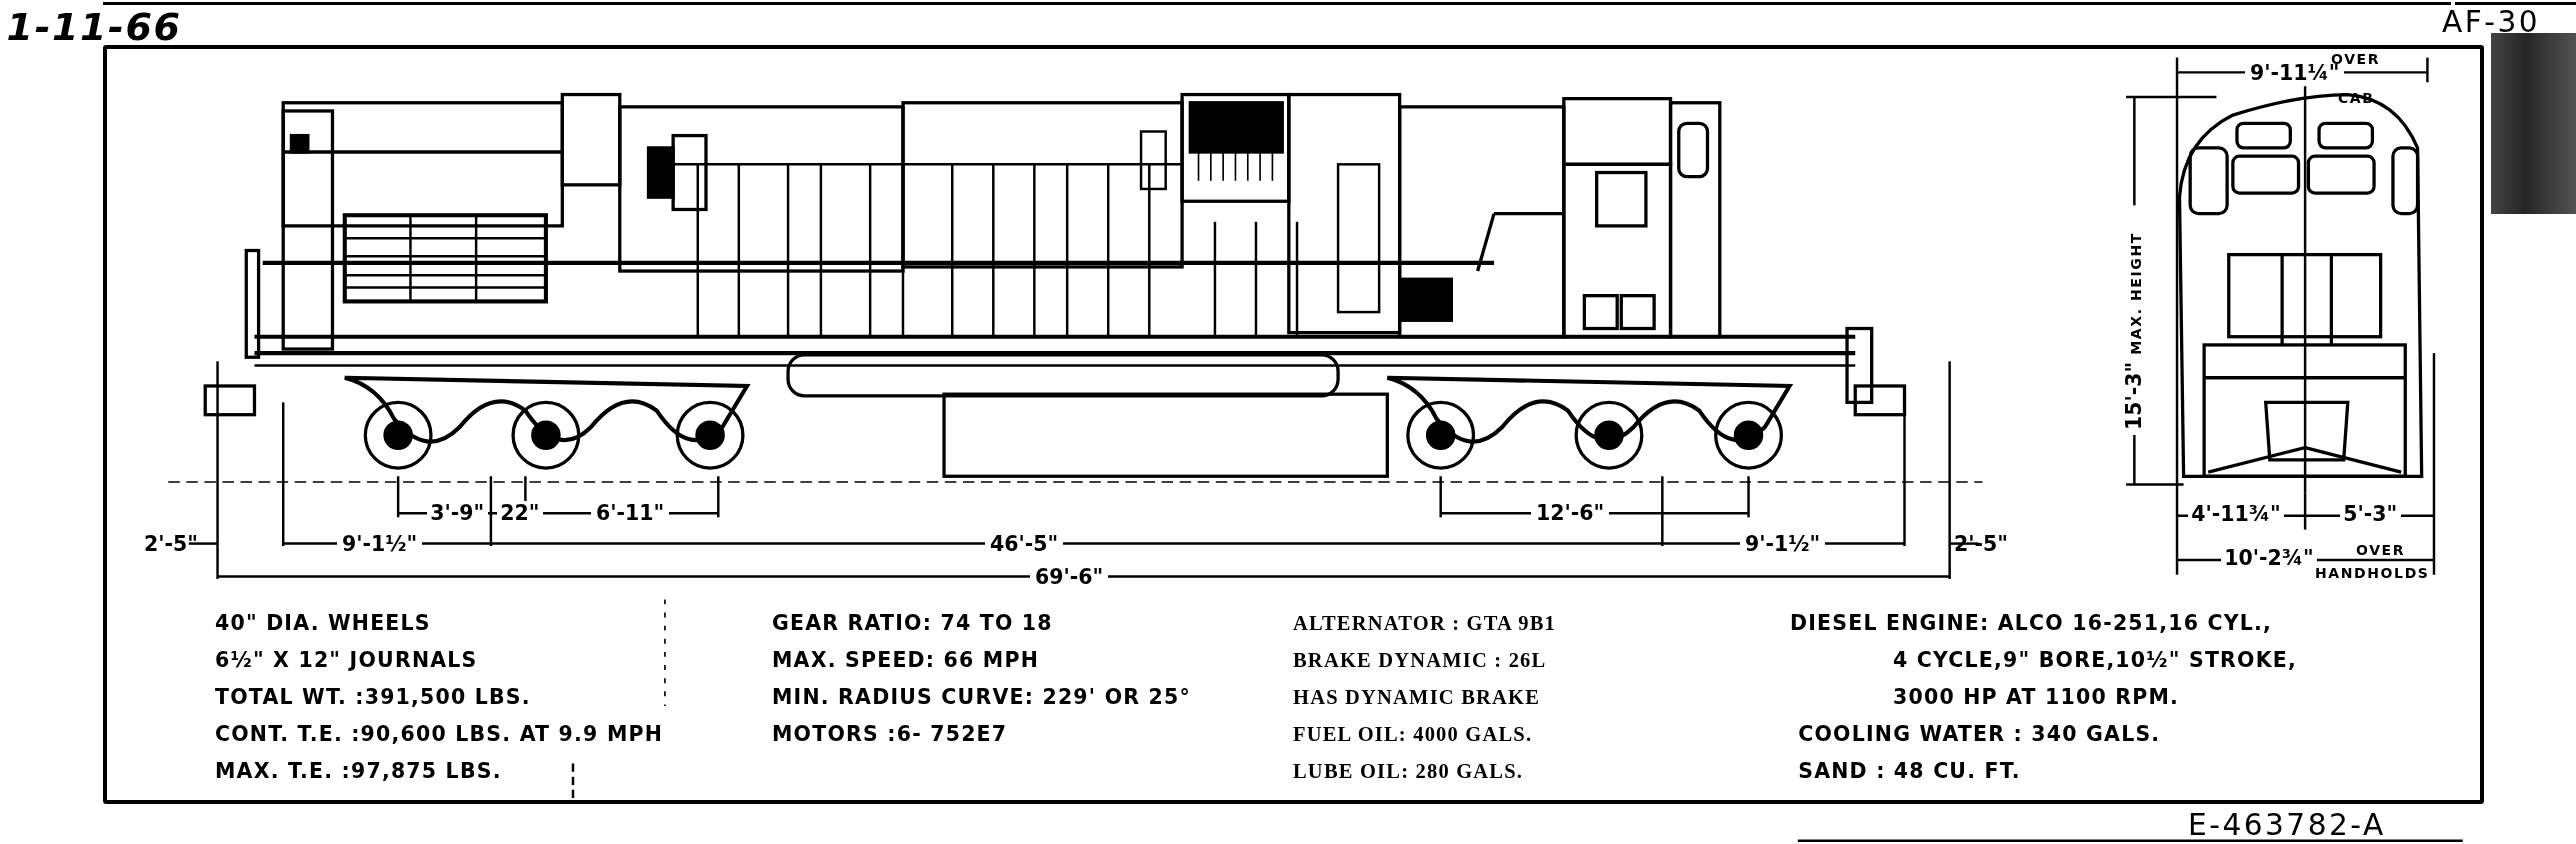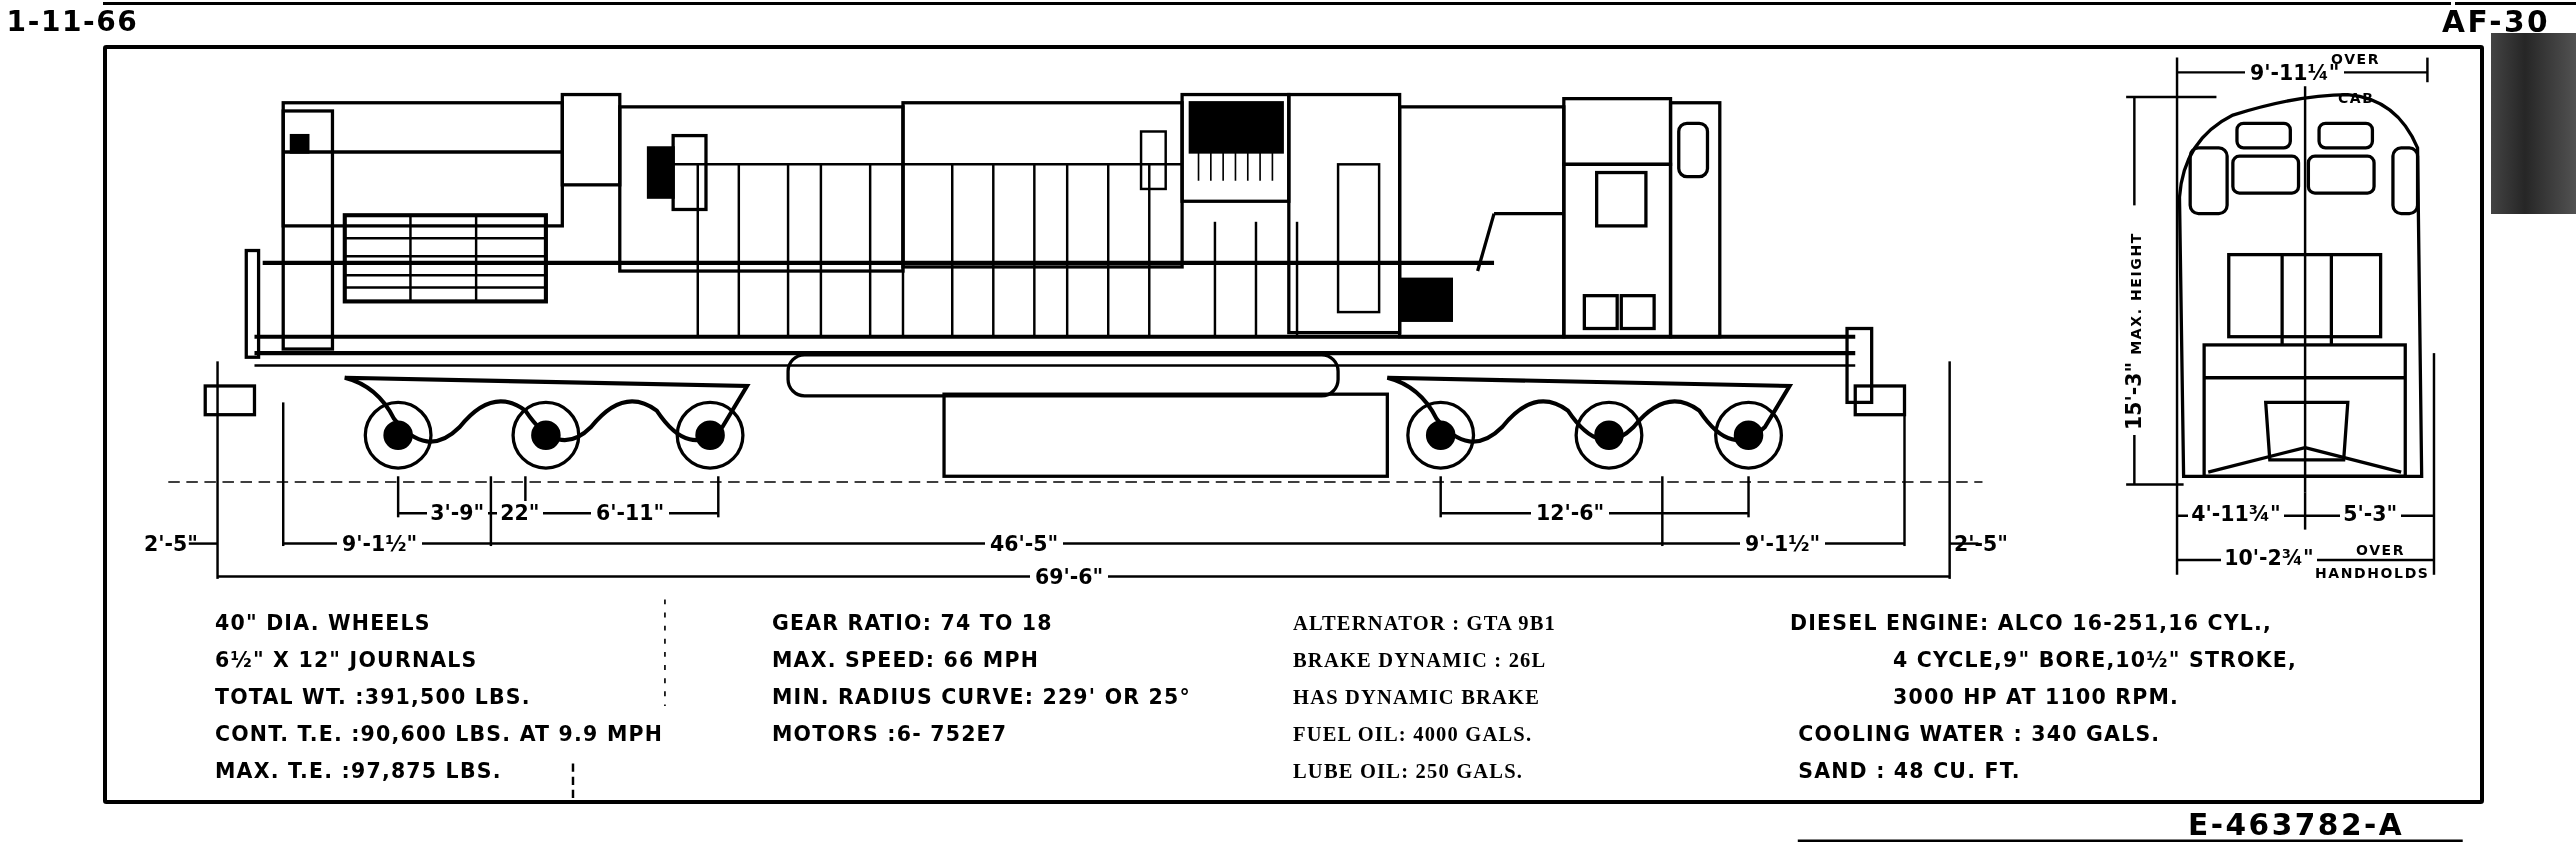--- a/index.html
+++ b/index.html
@@ -1,19 +1,19 @@
 <!DOCTYPE html>
 <html style="font-size:13px"><head>
 <meta charset="utf-8">
 <style>
   html,body{margin:0;padding:0;background:#ffffff;}
   body{width:2576px;height:845px;position:relative;overflow:hidden;font-family:"DejaVu Sans",sans-serif;color:#000;}
   .abs{position:absolute;}
-  .hand{font-family:"DejaVu Sans",sans-serif;font-weight:bold;font-size:28px;letter-spacing:1.6px;}
-  .sheet{font-family:"DejaVu Sans",sans-serif;font-weight:bold;font-size:29.6px;letter-spacing:2.5px;}
+  .hand{font-family:"DejaVu Sans",sans-serif;font-style:italic;font-weight:bold;font-size:38px;letter-spacing:1.6px;}
+  .sheet{font-family:"DejaVu Sans",sans-serif;font-weight:normal;font-size:29.6px;letter-spacing:2.5px;}
   .frame{position:absolute;left:103px;top:45px;width:2381px;height:759px;border:4.1px solid #000;box-sizing:border-box;border-radius:3.3px;}
   .dim{font-family:"DejaVu Sans",sans-serif;font-weight:bold;font-size:20.5px;white-space:nowrap;}
   .spec{font-family:"DejaVu Sans",sans-serif;font-weight:bold;font-size:20.5px;letter-spacing:1.2px;line-height:37px;white-space:nowrap;}
   .spec div{height:37px;}
   .small{font-family:"DejaVu Sans",sans-serif;font-weight:bold;font-size:14px;letter-spacing:1.6px;}
   svg{position:absolute;left:0;top:0;}
   .rot{transform-origin:left top;transform:rotate(-90deg);}
 </style>
 </head>
 <body>
@@ -229,21 +229,21 @@
   <div>GEAR RATIO: 74 TO 18</div>
   <div>MAX. SPEED: 66 MPH</div>
   <div>MIN. RADIUS CURVE: 229' OR 25°</div>
   <div>MOTORS :6- 752E7</div>
 </div>
 <div class="abs spec" style="left:1293px;top:605px;font-family:Liberation Serif, serif;">
   <div>ALTERNATOR : GTA 9B1</div>
   <div>BRAKE DYNAMIC : 26L</div>
   <div>HAS DYNAMIC BRAKE</div>
   <div>FUEL OIL: 4000 GALS.</div>
-  <div>LUBE OIL:  250 GALS.</div>
+  <div>LUBE OIL:  280 GALS.</div>
 </div>
 <div class="abs spec" style="left:1790px;top:605px;">
   <div>DIESEL ENGINE: ALCO 16-251,16 CYL.,</div>
   <div style="padding-left:103px;">4 CYCLE,9" BORE,10½" STROKE,</div>
   <div style="padding-left:103px;">3000 HP AT 1100 RPM.</div>
   <div style="padding-left:8.2px;">COOLING WATER : 340 GALS.</div>
   <div style="padding-left:8.2px;">SAND : 48 CU. FT.</div>
 </div>
 
 <div class="abs sheet" style="left:2188px;top:808px;">E-463782-A</div>

